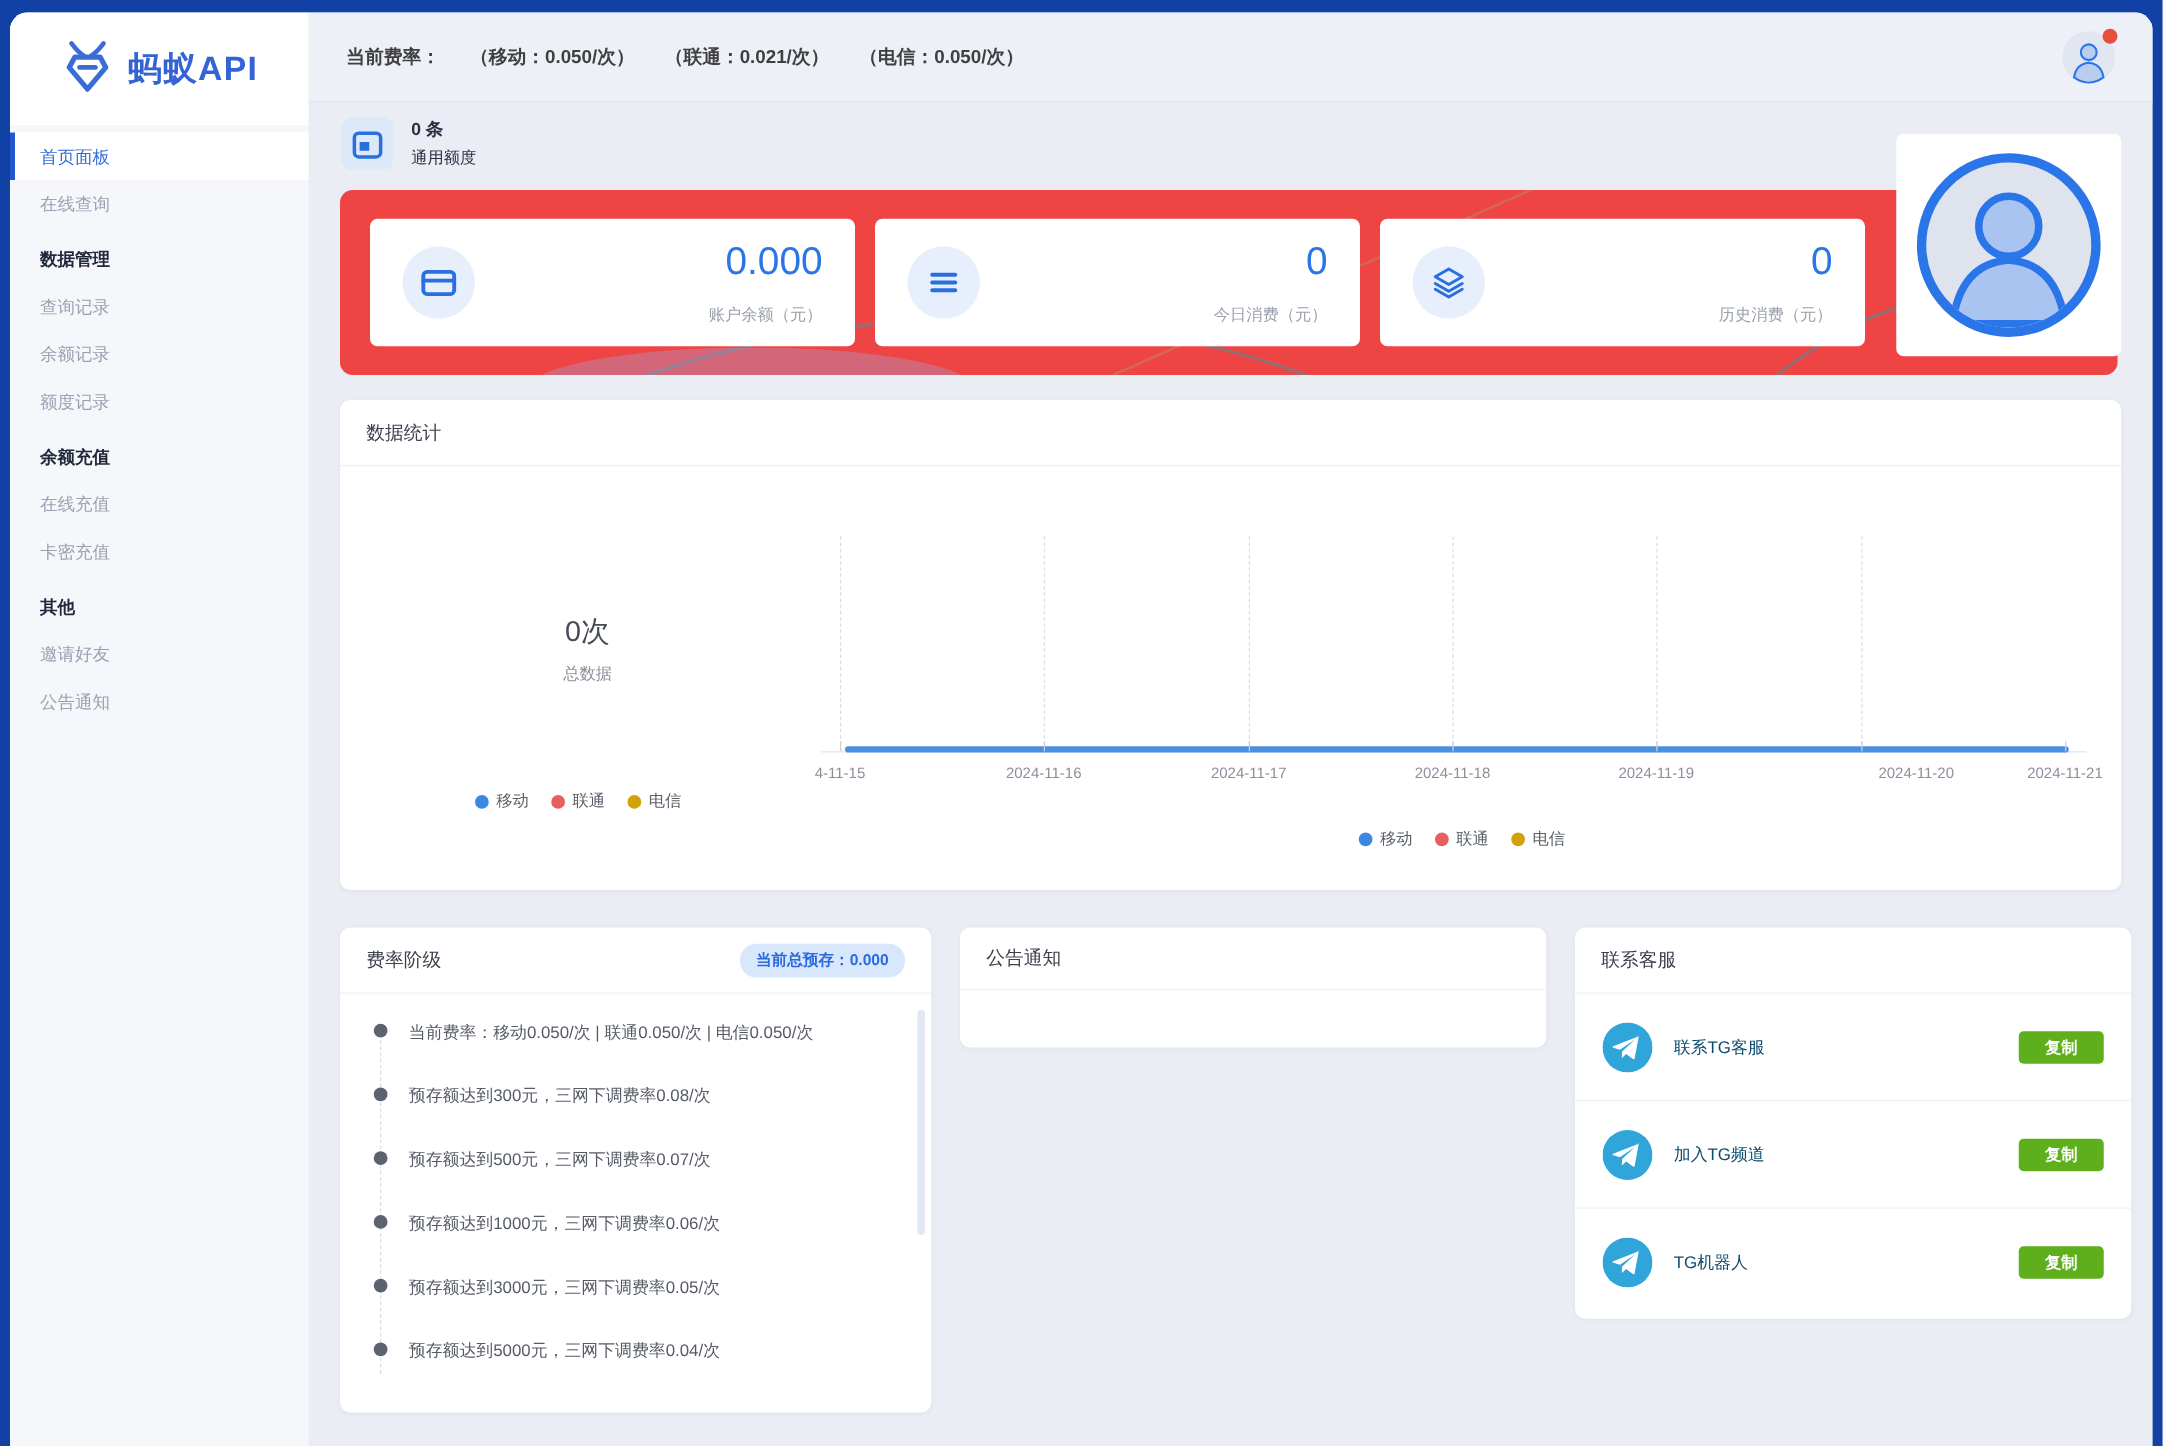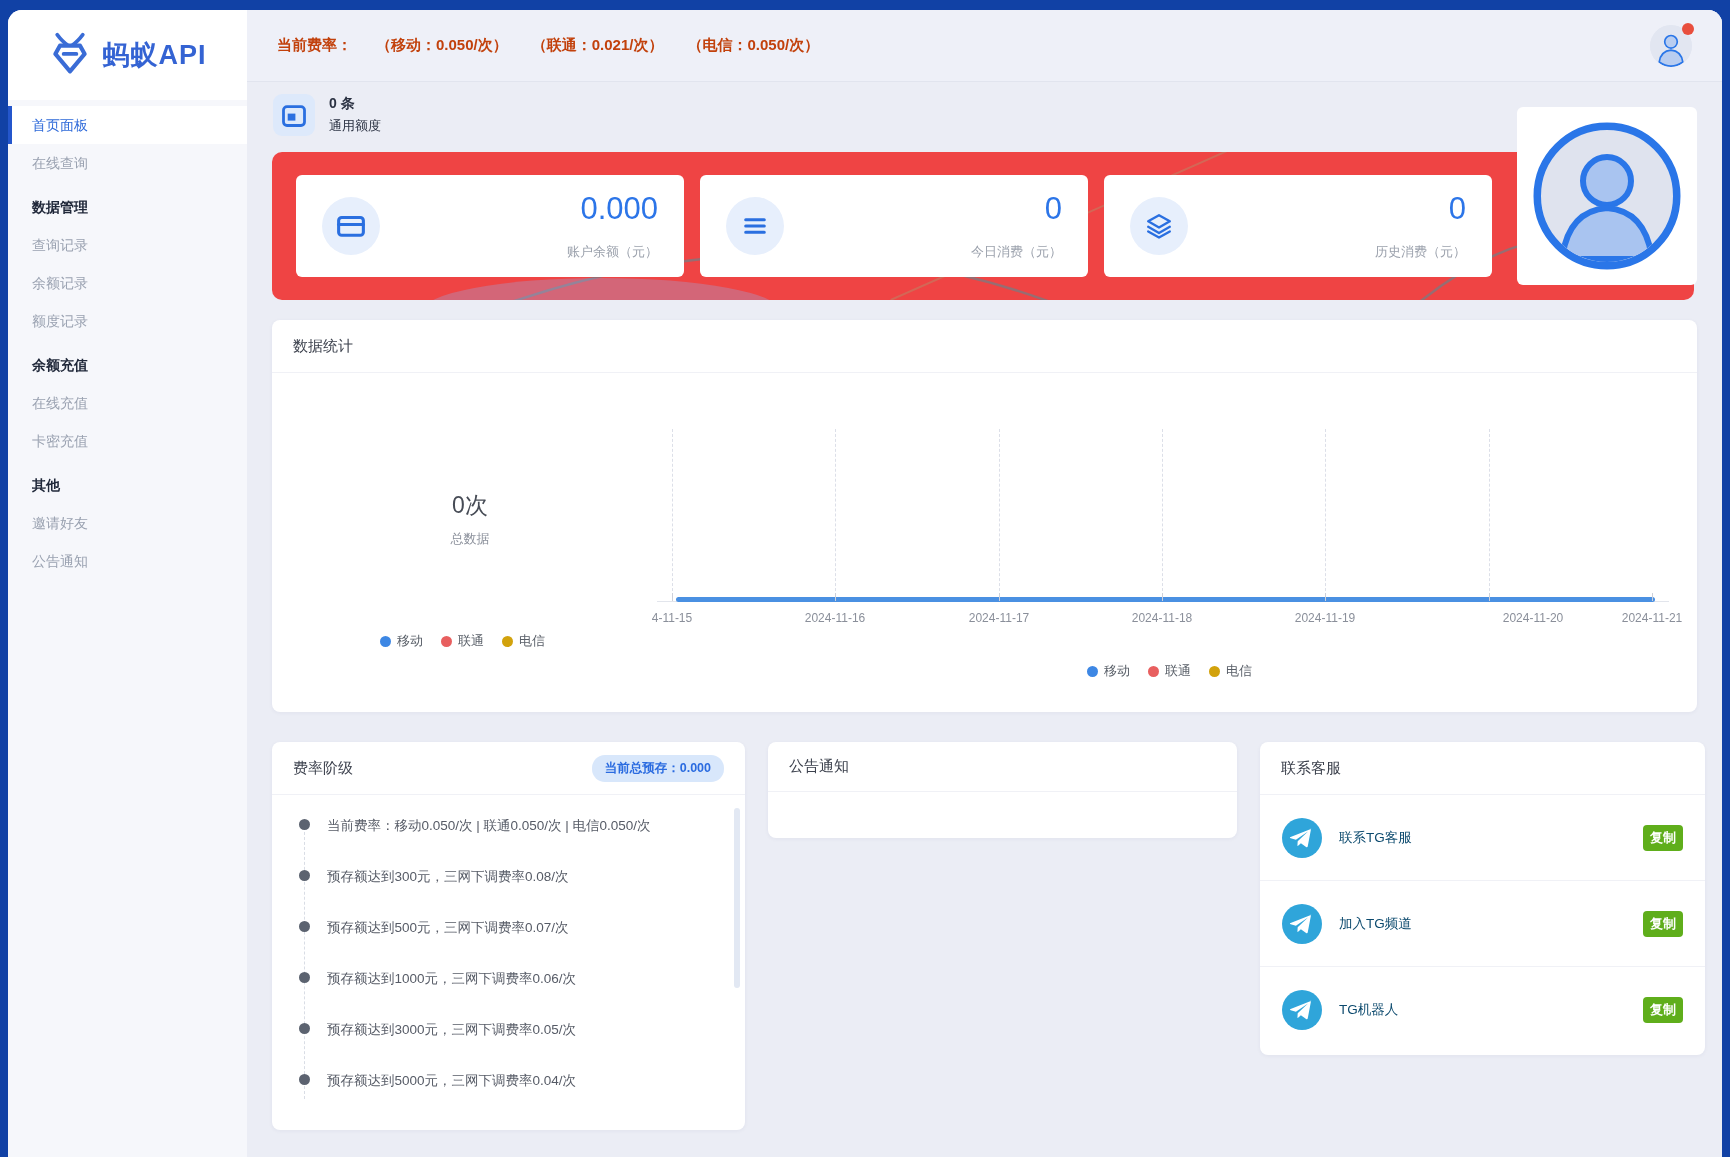--- a/index.html
+++ b/index.html
@@ -21,21 +21,21 @@
   .nav-item.active::before { content:""; position:absolute; left:-8px; top:0; bottom:0;
               width:12px; background:#2456cc; }
   .nav-header { height:38px; line-height:38px; padding-left:24px; font-size:14px;
               font-weight:bold; color:#20283a; margin-top:6px; }
 
   
   .main { flex:1; position:relative; background:#ebedf5; }
   .topbar { position:absolute; top:0; left:0; right:0; height:72px; background:#eef0f8;
             border-bottom:1px solid #e1e4ee; display:flex; align-items:center;
             padding:0 30px; gap:24px; z-index:3; }
-  .rate-text { font-size:15px; font-weight:bold; color:#c2410c; }
+  .rate-text { font-size:15px; font-weight:bold; color:#404040; }
   .avatar-small { margin-left:auto; width:42px; height:42px; border-radius:50%;
             background:#e2e6f1; position:relative; cursor:pointer; flex:none; }
   .avatar-small svg { width:42px; height:42px; border-radius:50%; display:block; }
   .avatar-small .dot { position:absolute; top:-2px; right:-2px; width:12px; height:12px;
             border-radius:50%; background:#e84e3d; }
 
   .quota { position:absolute; top:84px; left:26px; display:flex; gap:14px; align-items:center; }
   .quota-icon { width:42px; height:42px; border-radius:9px; background:#dde9fb;
             display:flex; align-items:center; justify-content:center; }
   .quota-count { font-size:14px; font-weight:bold; color:#2a3142; }
@@ -105,21 +105,21 @@
   .notice-panel { top:732px; left:521px; width:469px; height:96px; }
   .notice-panel .panel-header { height:50px; }
 
   
   .support-panel { top:732px; left:1013px; width:445px; height:313px; }
   .support-row { height:86px; display:flex; align-items:center; padding:0 22px;
            border-bottom:1px solid #f0f1f6; cursor:pointer; }
   .support-row:last-child { border-bottom:none; }
   .tg-icon { width:40px; height:40px; flex:none; }
   .support-label { margin-left:17px; font-size:13.5px; color:#0c4a6e; }
-  .copy-btn { margin-left:auto; width:40px; height:26px; background:#5fae1b; color:#fff;
+  .copy-btn { margin-left:auto; width:68px; height:26px; background:#5fae1b; color:#fff;
            font-size:13px; font-weight:bold; border:none; border-radius:4px; cursor:pointer; }
 
   .ico-stroke { stroke:#2a6fe0; fill:none; stroke-width:4; stroke-linecap:round; stroke-linejoin:round; }
 </style>
 </head>
 <body>
 
 <div class="app">
 
   <div class="sidebar">

